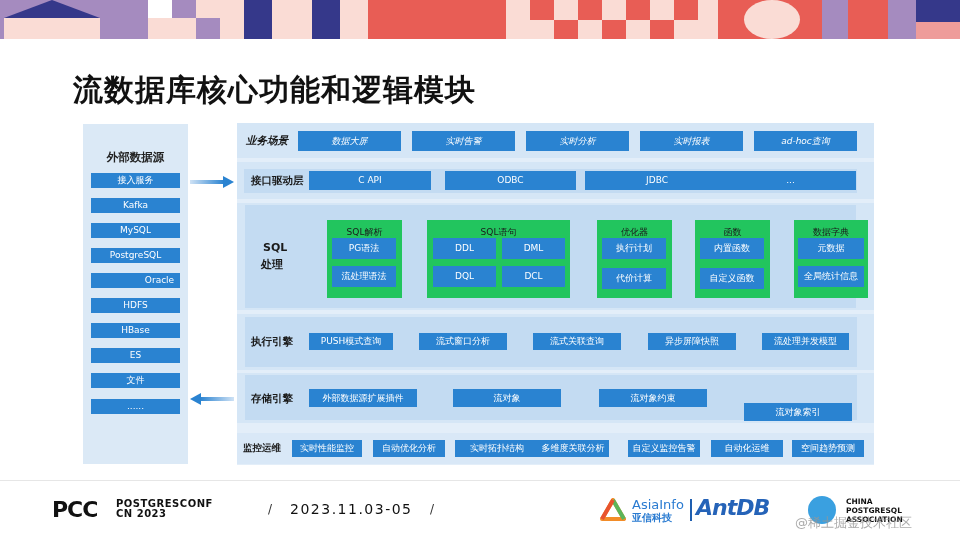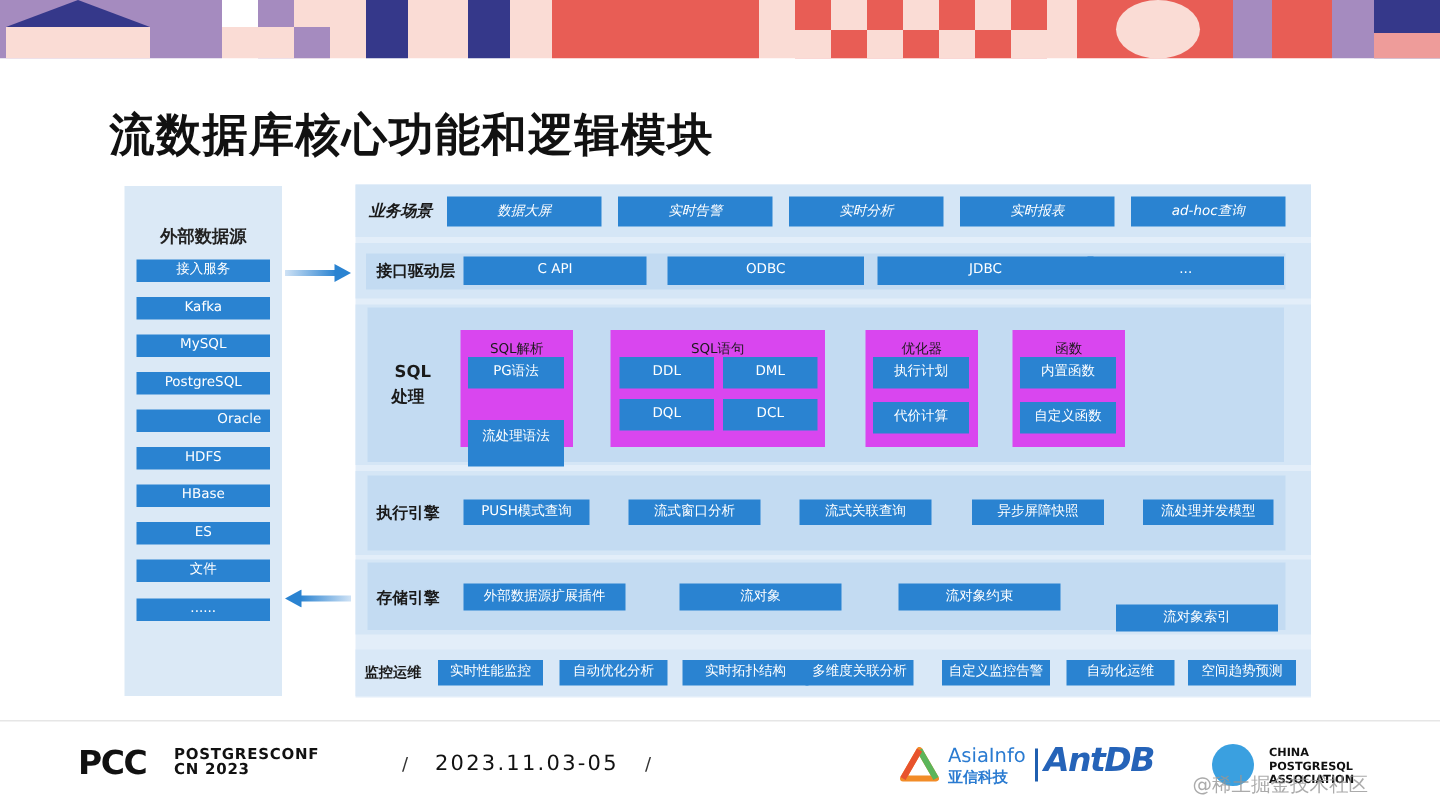--- a/index.html
+++ b/index.html
@@ -34,21 +34,21 @@
 
   
   .main-bg { position: absolute; left: 237px; top: 123px; width: 637px; height: 342px; background: #e3eef9; }
   .layer { position: absolute; left: 237px; width: 637px; background: #d5e6f6; }
   .layer-inner { position: absolute; background: #c3dbf2; }
   .layer-label { position: absolute; font-size: 10.5px; font-weight: bold; color: #1a1a1a; white-space: nowrap; }
   .chip {
     position: absolute; height: 18px; background: #2a83d1; color: #fff;
     font-size: 9px; text-align: center; line-height: 18px; white-space: nowrap;
   }
-  .group { position: absolute; background: #d946ef; }
+  .group { position: absolute; background: #22c55e; margin-left: 20px; }
   .group-title { position: absolute; left: 0; width: 100%; top: 6px; text-align: center; font-size: 9px; color: #1a1a1a; }
 
   
   .footer-line { position: absolute; left: 0; top: 480px; width: 960px; height: 1px; background: #e6e6e6; }
   .pcc { position: absolute; left: 52px; top: 497px; font-size: 22px; font-weight: bold; color: #111; letter-spacing: -1px; font-family: "DejaVu Sans", sans-serif; }
   .conf1 { position: absolute; left: 116px; top: 498px; font-size: 10px; font-weight: bold; color: #111; letter-spacing: 0.5px; }
   .conf2 { position: absolute; left: 116px; top: 508px; font-size: 10px; font-weight: bold; color: #111; letter-spacing: 0.5px; }
   .slash { position: absolute; top: 502px; font-size: 12px; color: #333; }
   .date { position: absolute; left: 290px; top: 501px; font-size: 14px; color: #111; letter-spacing: 1.5px; }
   .asia-logo { position: absolute; left: 600px; top: 498px; width: 26px; height: 24px; }
@@ -162,21 +162,21 @@
 </div>
 
 <div class="layer" style="top:203px;height:107px;">
   <div class="layer-inner" style="left:8px;top:2px;width:611px;height:103px;"></div>
   <div class="layer-label" style="left:26px;top:38px;font-size:11px;">SQL</div>
   <div class="layer-label" style="left:24px;top:54px;font-size:11px;">处理</div>
 
   <div class="group" style="left:70px;top:17px;width:75px;height:78px;">
     <div class="group-title">SQL解析</div>
     <div class="chip" style="left:5px;top:18px;width:64px;height:21px;line-height:21px;">PG语法</div>
-    <div class="chip" style="left:5px;top:60px;width:64px;height:31px;line-height:21px;font-family:Liberation Serif, serif;">流处理语法</div>
+    <div class="chip" style="left:5px;top:46px;width:64px;height:21px;line-height:21px;">流处理语法</div>
   </div>
 
   <div class="group" style="left:170px;top:17px;width:143px;height:78px;">
     <div class="group-title">SQL语句</div>
     <div class="chip" style="left:6px;top:18px;width:63px;height:21px;line-height:21px;">DDL</div>
     <div class="chip" style="left:75px;top:18px;width:63px;height:21px;line-height:21px;">DML</div>
     <div class="chip" style="left:6px;top:46px;width:63px;height:21px;line-height:21px;">DQL</div>
     <div class="chip" style="left:75px;top:46px;width:63px;height:21px;line-height:21px;">DCL</div>
   </div>
 
@@ -185,20 +185,25 @@
     <div class="chip" style="left:5px;top:18px;width:64px;height:21px;line-height:21px;">执行计划</div>
     <div class="chip" style="left:5px;top:48px;width:64px;height:21px;line-height:21px;">代价计算</div>
   </div>
 
   <div class="group" style="left:438px;top:17px;width:75px;height:78px;">
     <div class="group-title">函数</div>
     <div class="chip" style="left:5px;top:18px;width:64px;height:21px;line-height:21px;">内置函数</div>
     <div class="chip" style="left:5px;top:48px;width:64px;height:21px;line-height:21px;">自定义函数</div>
   </div>
 
+  <div class="group" style="left:537px;top:17px;width:74px;height:78px;">
+    <div class="group-title">数据字典</div>
+    <div class="chip" style="left:4px;top:18px;width:66px;height:21px;line-height:21px;">元数据</div>
+    <div class="chip" style="left:4px;top:46px;width:66px;height:21px;line-height:21px;">全局统计信息</div>
+  </div>
 </div>
 
 <div class="layer" style="top:314px;height:56px;">
   <div class="layer-inner" style="left:8px;top:3px;width:612px;height:50px;"></div>
   <div class="layer-label" style="left:14px;top:21px;">执行引擎</div>
   <div class="chip" style="left:72px;top:19px;width:84px;height:17px;line-height:17px;">PUSH模式查询</div>
   <div class="chip" style="left:182px;top:19px;width:88px;height:17px;line-height:17px;">流式窗口分析</div>
   <div class="chip" style="left:296px;top:19px;width:88px;height:17px;line-height:17px;">流式关联查询</div>
   <div class="chip" style="left:411px;top:19px;width:88px;height:17px;line-height:17px;">异步屏障快照</div>
   <div class="chip" style="left:525px;top:19px;width:87px;height:17px;line-height:17px;">流处理并发模型</div>

